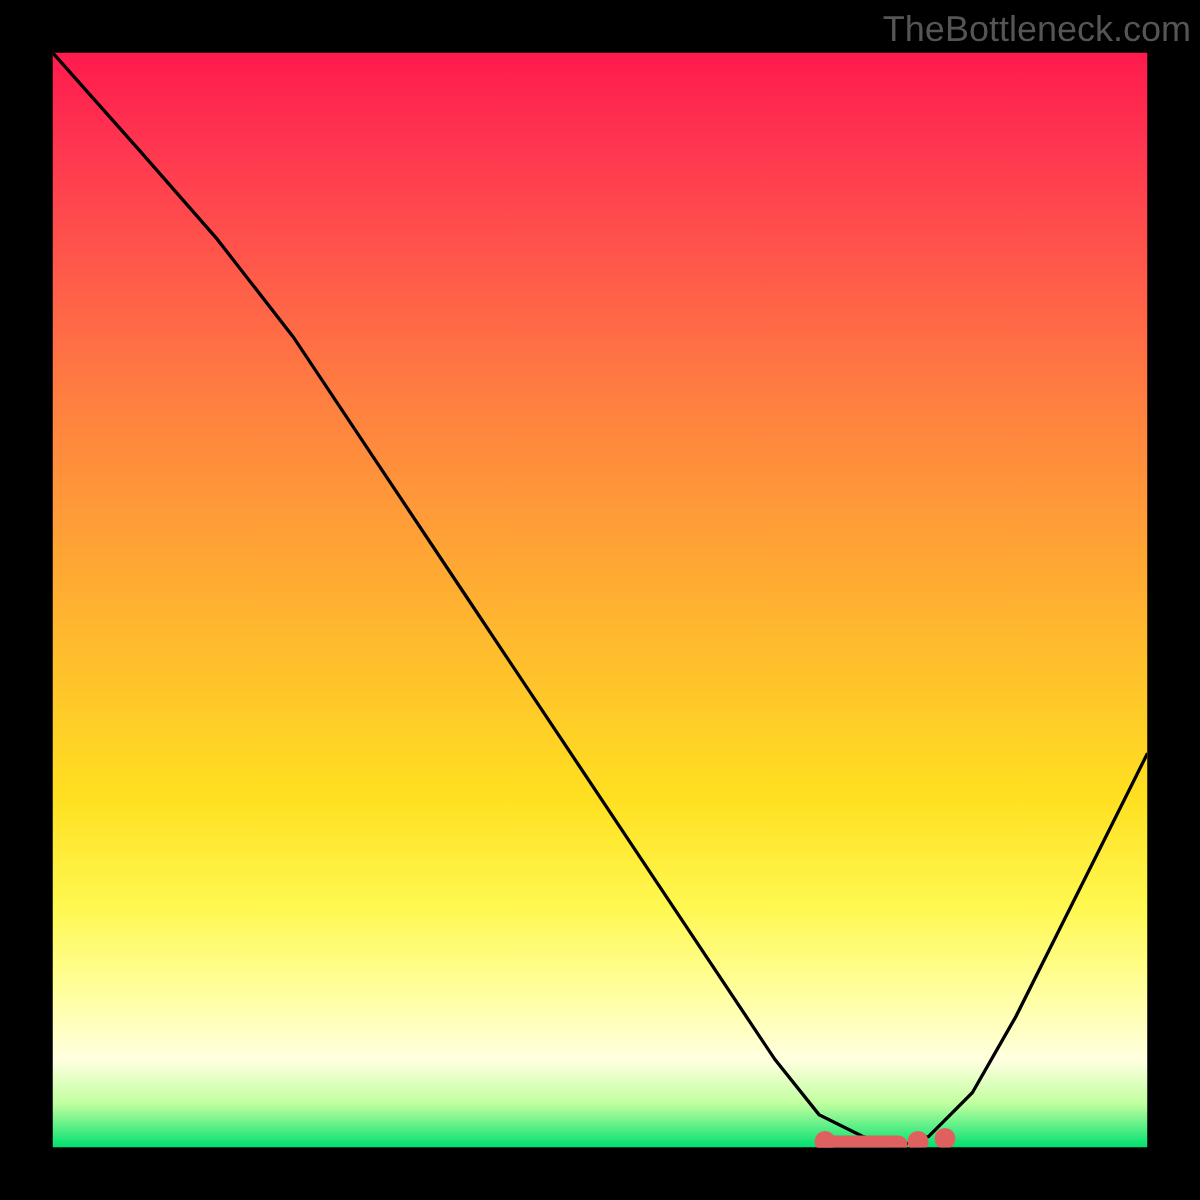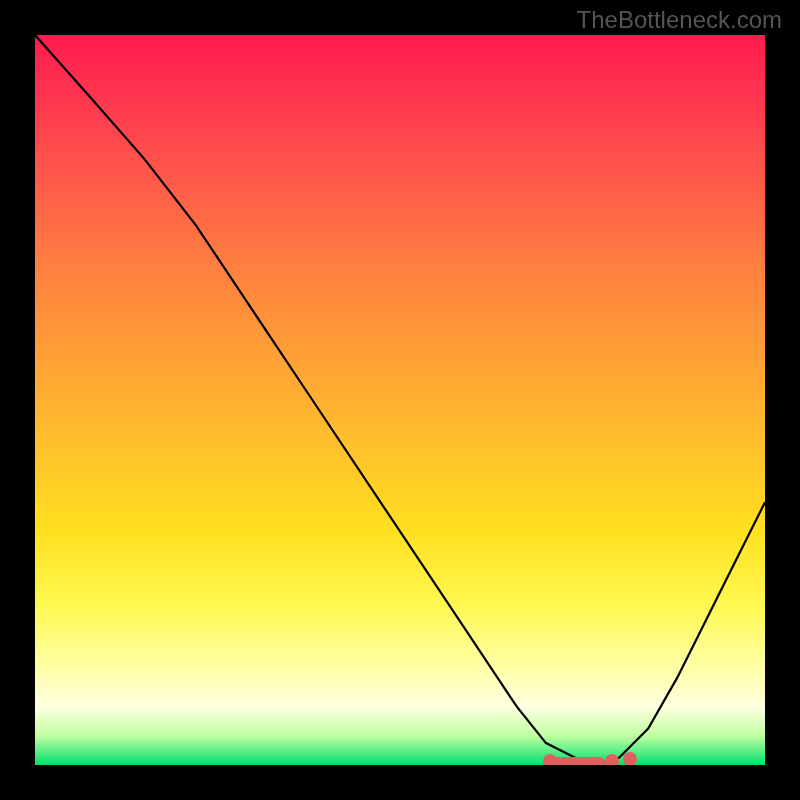--- a/index.html
+++ b/index.html
@@ -6,21 +6,21 @@
   body {
     width: 800px;
     height: 800px;
     background: #000;
     position: relative;
     font-family: Arial, sans-serif;
   }
   .watermark {
     position: absolute;
     top: 6px;
-    right: 18px;
+    right: 6px;
     color: #555;
     font-size: 24px;
     font-weight: 500;
     z-index: 10;
   }
   .plot-area {
     position: absolute;
     left: 35px;
     top: 35px;
     width: 730px;

